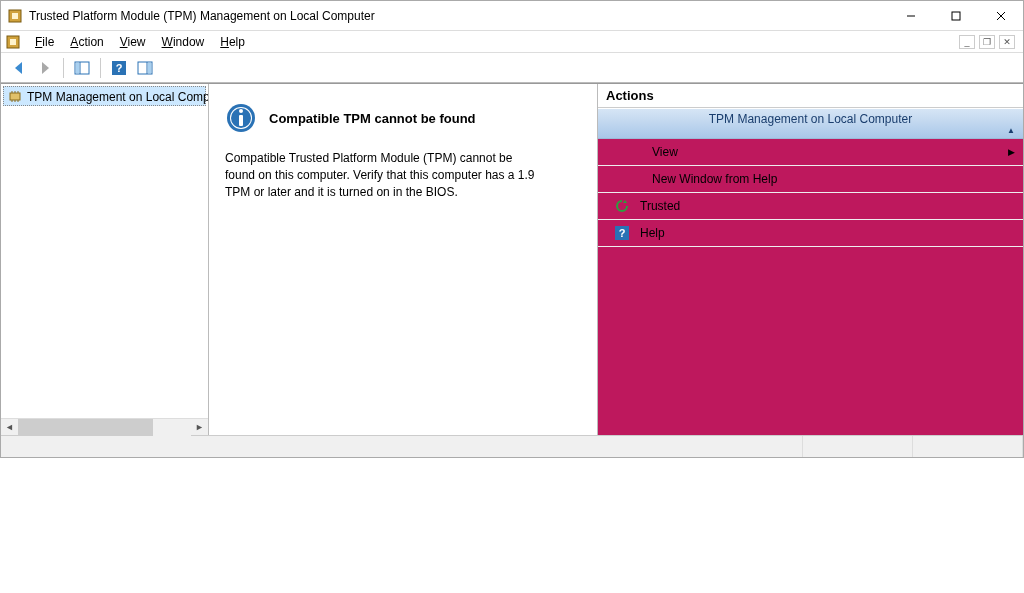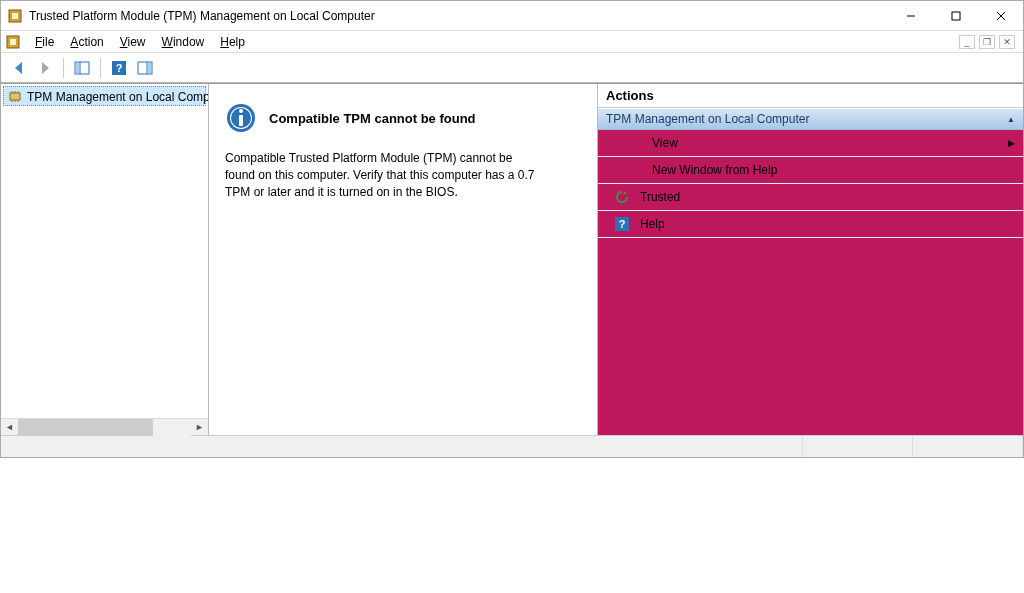--- a/index.html
+++ b/index.html
@@ -226,20 +226,21 @@
     .actions-group-header {
       background: linear-gradient(#d6e5f5, #a9c7e8);
       padding: 3px 8px;
       font-size: 12px;
       color: #1a3e6e;
       border-top: 1px solid #fff;
       border-bottom: 1px solid #9db8d6;
       display: flex;
       align-items: center;
       cursor: pointer;
+      flex-direction: column;
     }
     .actions-group-header .arrow {
       margin-left: auto;
       font-size: 8px;
     }
     .action-item {
       display: flex;
       align-items: center;
       padding: 5px 8px 5px 16px;
       gap: 10px;
@@ -399,21 +400,21 @@
           <svg viewBox="0 0 32 32">
               <circle cx="16" cy="16" r="14" fill="#2a72b5"></circle>
               <circle cx="16" cy="16" r="11" fill="#fff"></circle>
               <circle cx="16" cy="16" r="10" fill="#2a72b5"></circle>
               <circle cx="16" cy="9" r="2" fill="#fff"></circle>
               <rect x="14" y="13" width="4" height="11" rx="1" fill="#fff"></rect>
             </svg>
         </span>
         <span class="detail-title">Compatible TPM cannot be found</span>
       </div>
-      <div class="detail-body">Compatible Trusted Platform Module (TPM) cannot be found on this computer. Verify that this computer has a 0.7 TPM or later and it is turned on in the BIOS.</div>
+      <div class="detail-body">Compatible Trusted Platform Module (TPM) cannot be found on this computer. Verify that this computer has a 1.9 TPM or later and it is turned on in the BIOS.</div>
     </div>
 
     <div class="actions-panel">
       <div class="actions-header">Actions</div>
       <div class="actions-group-header">
         <span>TPM Management on Local Computer</span>
         <span class="arrow">▲</span>
       </div>
       <div class="action-item indent">
         <span class="action-icon-spacer"></span>

